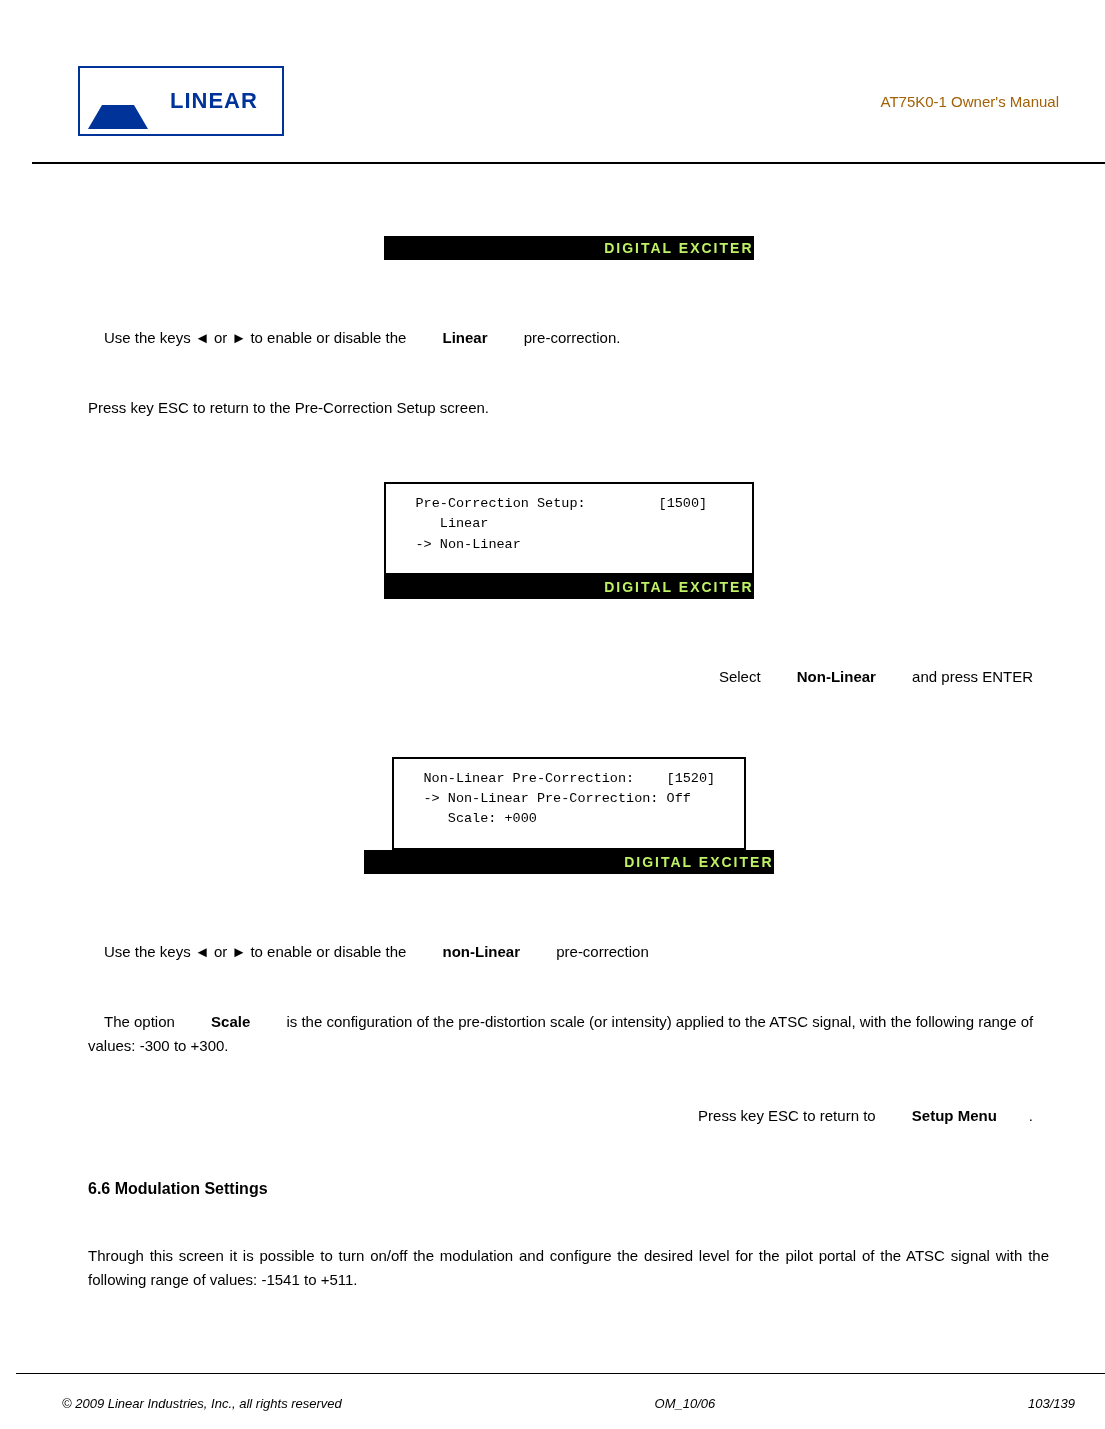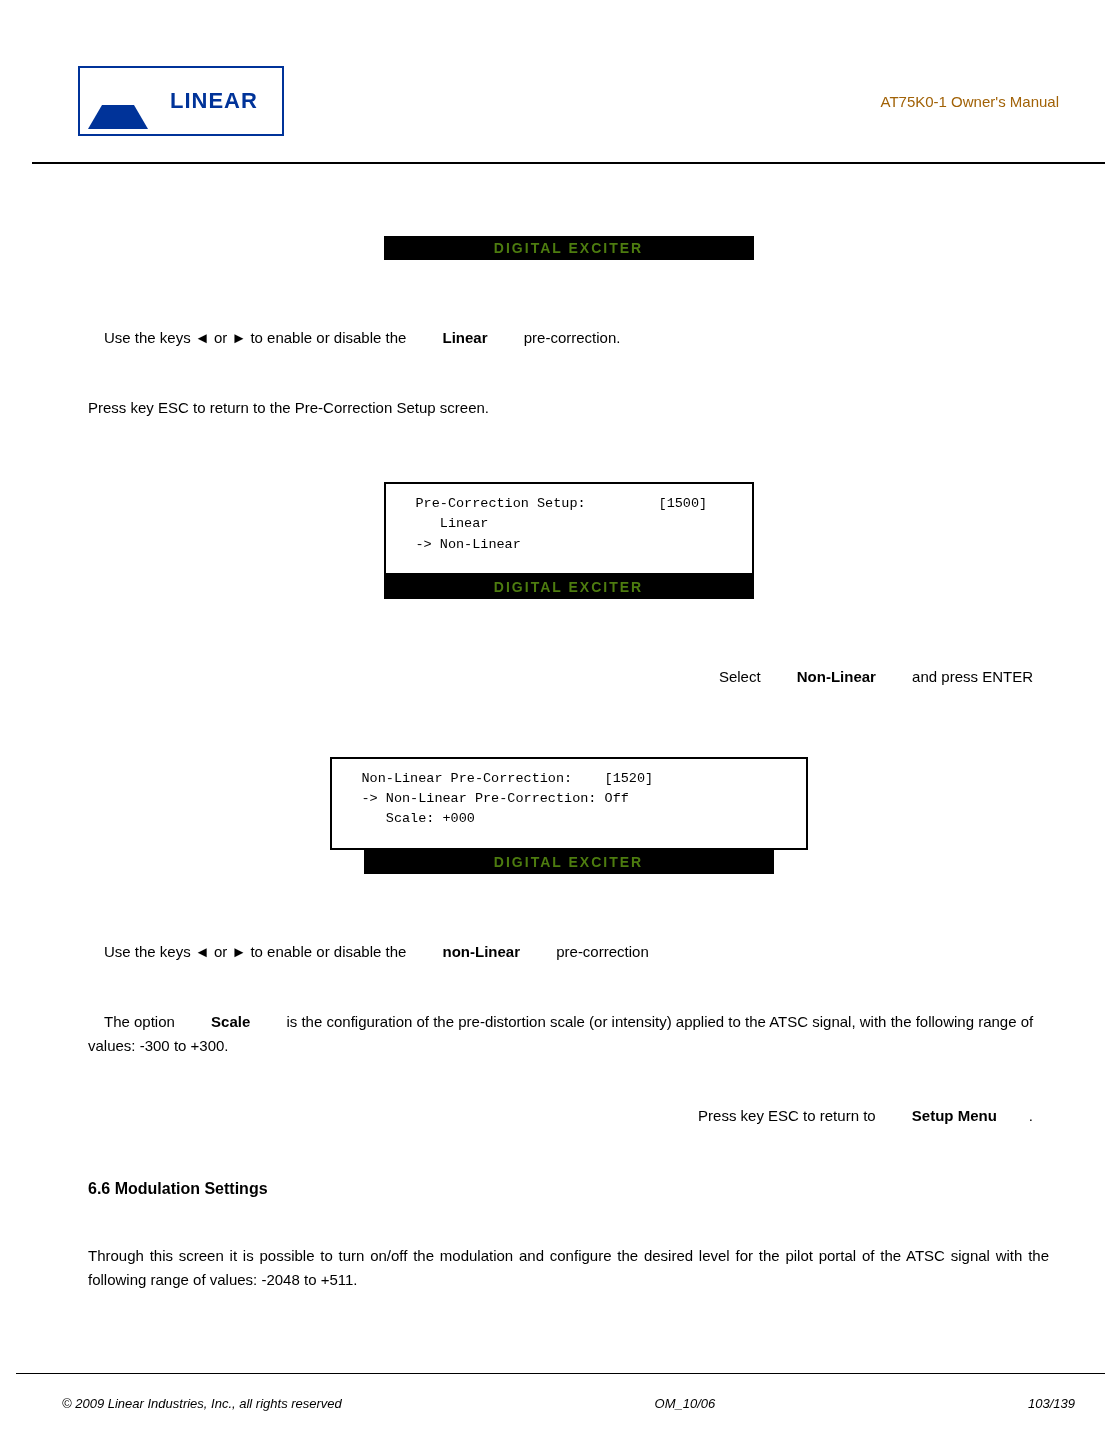--- a/index.html
+++ b/index.html
@@ -68,29 +68,29 @@
       background: #fff;
       font-family: 'Courier New', Courier, monospace;
       font-size: 13.5px;
       padding: 10px 14px 18px 14px;
       width: 370px;
       min-height: 75px;
       white-space: pre;
       line-height: 1.5;
     }
     .display-box-wide {
-      width: 478px;
+      width: 354px;
     }
     .digital-exciter-bar {
       background: #000;
-      color: #4d7c0f;
+      color: #bef264;
       font-size: 14px;
       font-weight: bold;
       letter-spacing: 2px;
-      text-align: center;
+      text-align: right;
       padding: 4px 0;
       width: 370px;
     }
     .digital-exciter-bar-wide {
       width: 410px;
     }
 
     
     .para {
       margin: 14px 0;
@@ -192,21 +192,21 @@
   <div class="para">
     <span>The option </span><span class="bold">Scale</span><span> is the configuration of the pre-distortion scale (or intensity) applied to the ATSC signal, with the following range of values: -300 to +300.</span>
   </div>
 
   <div class="para para-center mt10">
     <span>Press key ESC to return to </span><span class="bold">Setup Menu</span><span>.</span>
   </div>
 
   <div class="section-heading mt20">6.6 Modulation Settings</div>
 
-  <div class="para" style="text-align: justify;">Through this screen it is possible to turn on/off the modulation and configure the desired level for the pilot portal of the ATSC signal with the following range of values: -2048 to +511.</div>
+  <div class="para" style="text-align: justify;">Through this screen it is possible to turn on/off the modulation and configure the desired level for the pilot portal of the ATSC signal with the following range of values: -1541 to +511.</div>
 
 </div>
 
 <div class="footer">
   <span>© 2009 Linear Industries, Inc., all rights reserved</span>
   <span>OM_10/06</span>
   <span>103/139</span>
 </div>
 
 </body></html>

